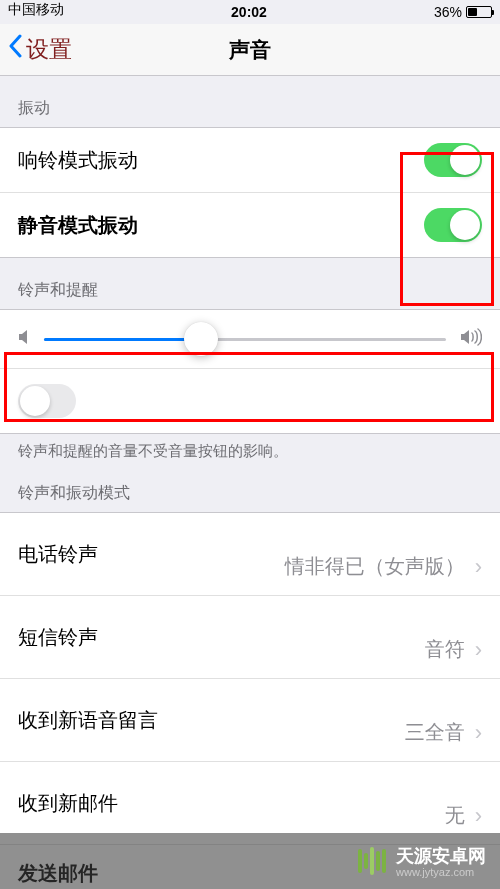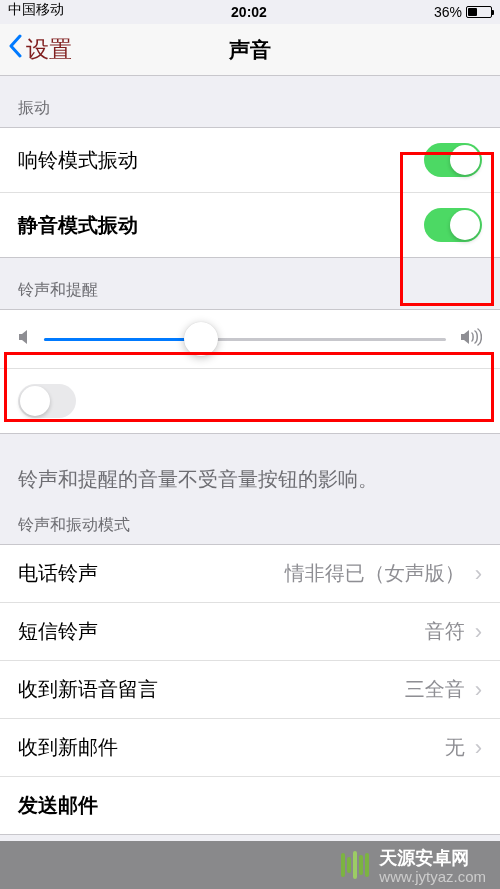--- a/index.html
+++ b/index.html
@@ -52,24 +52,23 @@
     }
     .nav-back svg { width: 14px; height: 24px; margin-right: 4px; }
     .nav-title { font-size: 21px; font-weight: 600; }
 
     .section-header {
       font-size: 16px;
       color: #6d6d72;
       padding: 22px 18px 8px;
     }
     .section-footer {
-      font-size: 20px;
+      font-size: 15px;
       color: #6d6d72;
       padding: 8px 18px 18px;
-      margin-top: 24px;
     }
     .row {
       background: #fff;
       display: flex;
       align-items: center;
       justify-content: space-between;
       padding: 15px 18px;
       font-size: 20px;
       border-bottom: 1px solid #e0e0e0;
       position: relative;
@@ -104,45 +103,45 @@
       position: absolute; left: 0; top: 0; bottom: 0; width: 39%;
       background: #007aff; border-radius: 2px;
     }
     .slider-thumb {
       position: absolute; width: 34px; height: 34px; background: #fff;
       border-radius: 50%; top: 50%; left: 39%;
       transform: translate(-50%, -50%);
       box-shadow: 0 2px 8px rgba(0,0,0,0.25), 0 0 1px rgba(0,0,0,0.15);
     }
     .vol-icon { color: #8e8e93; }
-    .row-right { display: flex; align-items: center; gap: 10px; color: #8e8e93; font-size: 20px; }
+    .row-right { display: flex; align-items: center; gap: 10px; color: #8e8e93; font-size: 20px; margin-top: 25px; }
     .chevron { color: #c7c7cc; font-size: 22px; }
 
     .annotation-box {
       position: absolute;
       border: 3px solid #ff0000;
       pointer-events: none;
     }
     .anno-1 { left: 400px; top: 152px; width: 94px; height: 154px; }
     .anno-2 { left: 4px; top: 352px; width: 490px; height: 70px; }
 
     .watermark {
       position: absolute;
       bottom: 0; left: 0; right: 0;
-      height: 48px;
+      height: 56px;
       display: flex;
       align-items: center;
       justify-content: flex-end;
       padding: 0 14px;
       background: rgba(64,64,64,0.58);
       color: #fff;
       font-size: 18px;
       gap: 10px;
     }
-    .wm-sub { font-size: 15px; color: #ccc; display: block; margin-top: -2px; }
+    .wm-sub { font-size: 11px; color: #ccc; display: block; margin-top: -2px; }
     .wm-logo { display: flex; gap: 2px; align-items: center; }
     .wm-bar { width: 4px; border-radius: 2px; }
     .wmb1 { height: 24px; background: #7cb342; }
     .wmb2 { height: 16px; background: #7cb342; }
     .wmb3 { height: 28px; background: #9ccc65; }
     .wmb4 { height: 20px; background: #7cb342; }
     .wmb5 { height: 24px; background: #7cb342; }
   </style>
 </head>
 <body>

